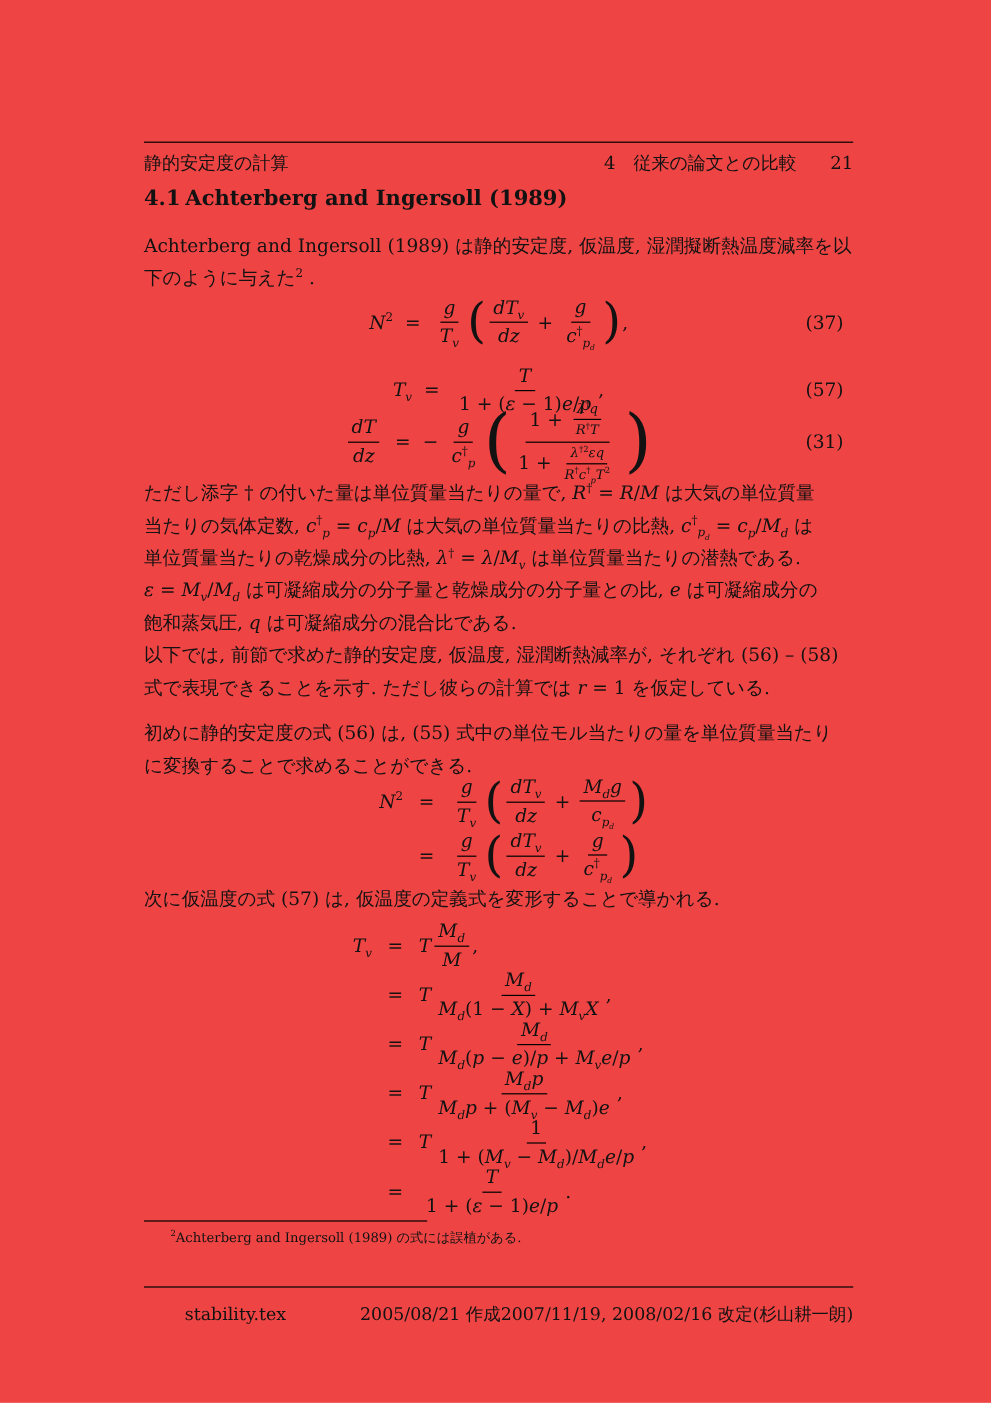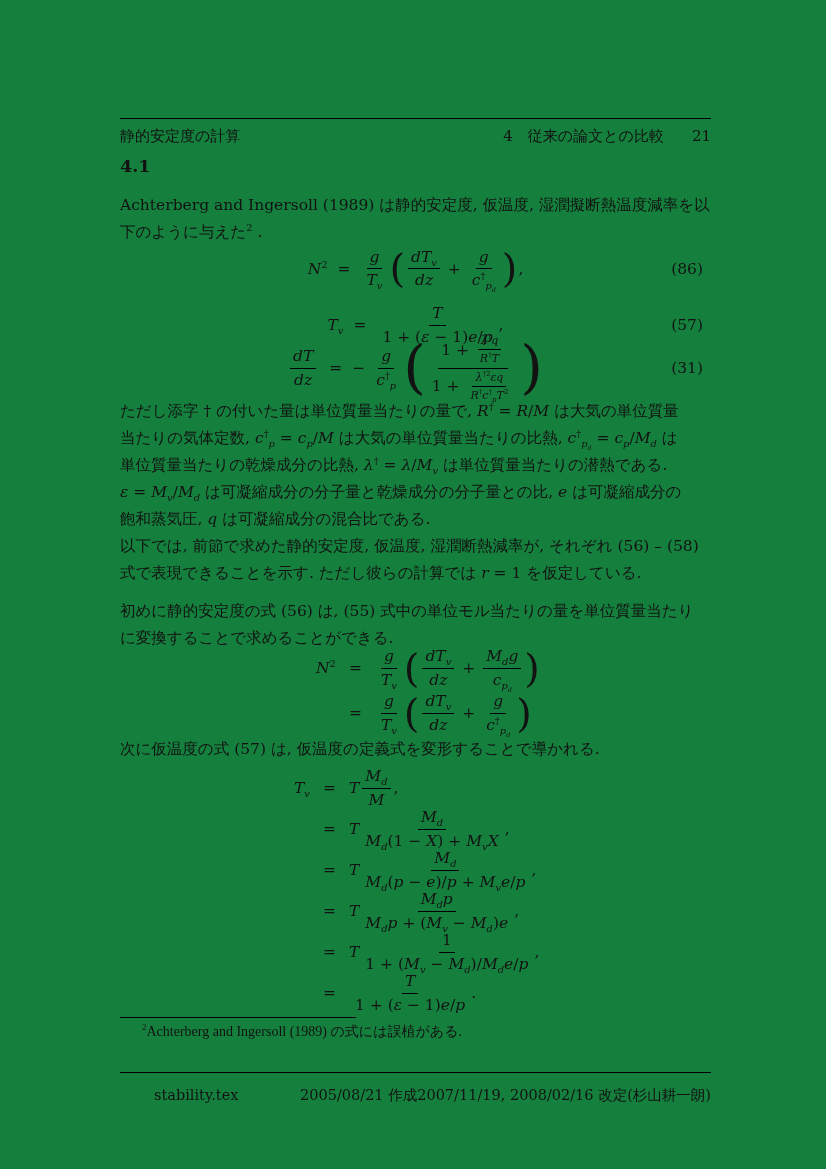--- a/index.html
+++ b/index.html
@@ -1,21 +1,21 @@
 <!DOCTYPE html>
 <html><head>
 <meta charset="utf-8">
 <style>
   html,body{margin:0;padding:0;}
   body{
     width:826px;height:1169px;position:relative;background:#ffffff;color:#121212;
     font-family:"DejaVu Serif","Liberation Serif",serif;
     -webkit-font-smoothing:antialiased;
   }
-  .page{position:absolute;inset:0;background:#15803d;overflow:hidden;padding-left:32px;}
+  .page{position:absolute;inset:0;background:#ef4444;overflow:hidden;padding-left:32px;}
   .content{position:absolute;left:120px;top:0;width:591px;height:100%;}
   .abs{position:absolute;left:0;right:0;}
 
   
   .pagehead{top:88px;display:flex;justify-content:space-between;align-items:baseline;font-size:15px;}
   .ph-right{display:flex;gap:28px;align-items:baseline;margin-top:39px;}
   .hrule{position:absolute;left:0;right:0;height:1px;background:#000;}
 
   
   .section{font-size:17.5px;font-weight:bold;display:flex;gap:4px;align-items:baseline;}
@@ -38,40 +38,41 @@
   .meq{margin:0 10px;}
   .eqtag{position:absolute;right:8px;top:50%;transform:translateY(-50%);font-size:15.5px;}
   .alg{position:absolute;display:grid;grid-template-columns:auto auto auto;column-gap:13px;
        align-items:center;font-size:15.5px;grid-auto-rows:var(--rh,44px);}
   .cl{justify-self:end;display:flex;align-items:center;}
   .ce{justify-self:center;}
   .cr{justify-self:start;display:flex;align-items:center;}
 
   
   .fnrule{position:absolute;left:0;width:236px;height:1px;background:#000;}
-  .footnote{font-size:14px;line-height:20px;padding-left:22px;font-family:Liberation Serif, serif;}
+  .footnote{font-size:11px;line-height:20px;padding-left:22px;}
   .pagefoot{display:flex;justify-content:space-between;align-items:baseline;font-size:14.5px;margin-left:34px;}
 </style>
 </head>
 <body>
 
 <div class="page">
   <div class="content">
 
     <div class="pagehead abs">
       <span>静的安定度の計算</span>
       <span class="ph-right">
         <span>4　従来の論文との比較</span>
         <span>21</span>
       </span>
     </div>
     <div class="hrule" style="top:118px"></div>
 
     <div class="section abs" style="top:156px">
       <span>4.1</span>
+      <span>Achterberg and Ingersoll (1989)</span>
     </div>
 
     <div class="body abs" style="top:192px">
         <span class="bl">Achterberg and Ingersoll (1989) は静的安定度, 仮温度, 湿潤擬断熱温度減率を以</span>
         <span class="bl">下のように与えた<sup>2</sup> .</span>
       </div>
 
     <div class="eqrow" style="top:245px;height:48px">
       <span class="eqbody">
           <span class="mrow">
@@ -118,21 +119,21 @@
                       <span class="mt"><i>c</i><sup>†</sup><sub><i>p</i><sub><i>d</i></sub></sub></span>
                     </span>
                   </span>
                 </span>
               </span>
               <span class="par" style="font-size: 40px;">)</span>
             </span>
             <span class="mt">,</span>
           </span>
         </span>
-      <span class="eqtag">(86)</span>
+      <span class="eqtag">(37)</span>
     </div>
     <div class="eqrow" style="top:299px;height:52px">
       <span class="eqbody">
           <span class="mrow">
             <span class="mt"><i>T</i><sub><i>v</i></sub></span>
           </span>
           <span class="mt meq">=</span>
           <span class="mrow">
             <span class="frac">
               <span class="fn">

